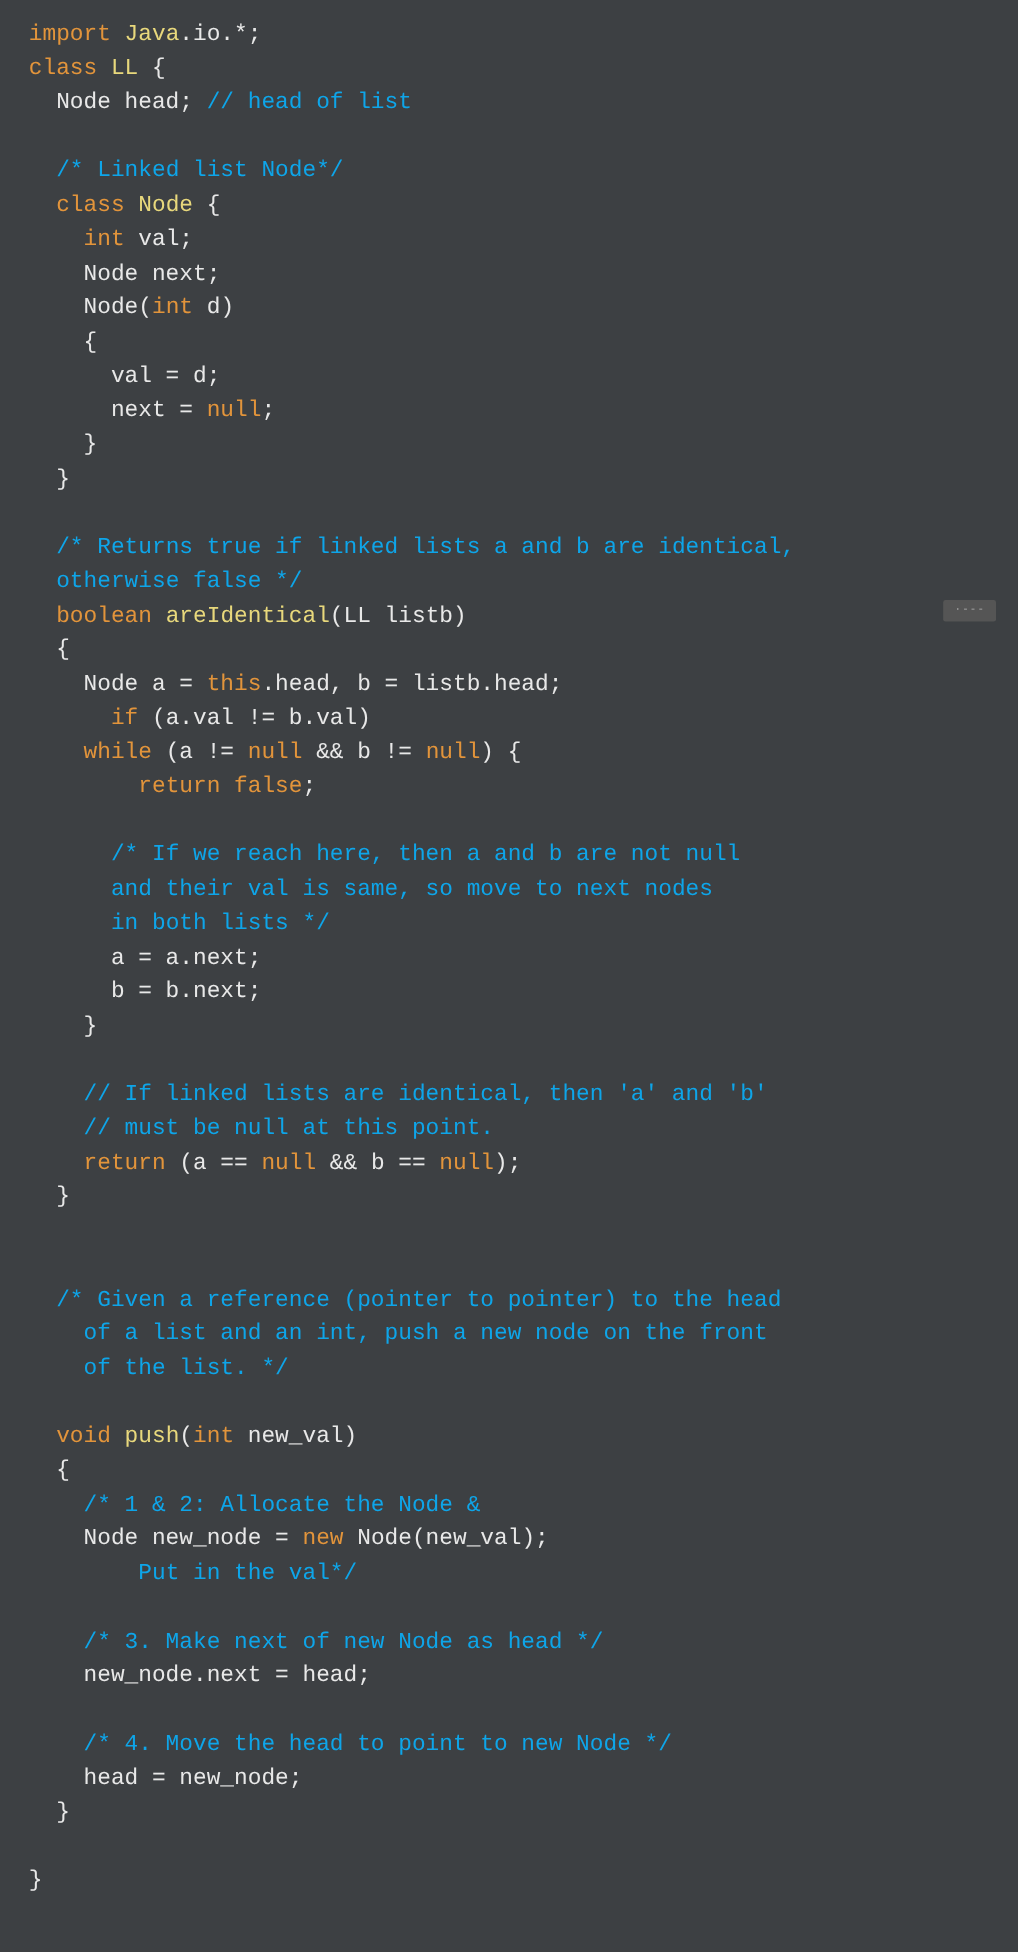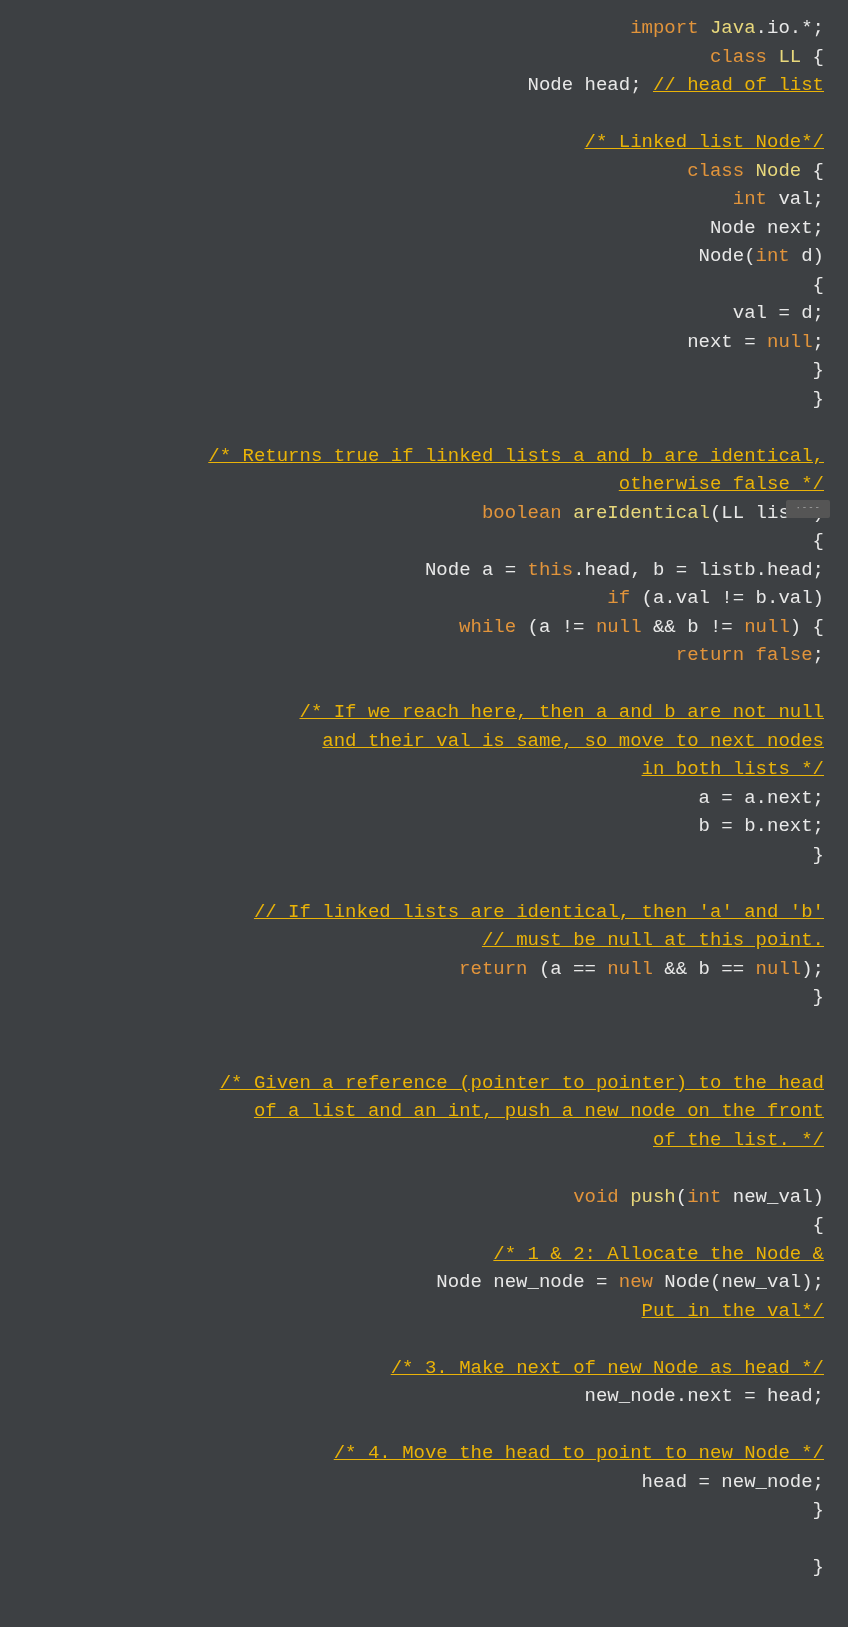--- a/index.html
+++ b/index.html
@@ -5,24 +5,24 @@
   * { margin: 0; padding: 0; box-sizing: border-box; }
   body {
     background: #3d4043;
     font-family: Consolas, Monaco, 'Courier New', monospace;
     font-size: 19px;
     line-height: 1.5;
     padding: 14px 24px;
     width: 848px;
     color: #e8e8e8;
   }
-  .code-line { white-space: pre; text-align: right; }
+  .code-line { white-space: pre; }
   .kw { color: #e2943b; }       
   .type { color: #e8d87c; }     
-  .comment { color: #eab308; text-decoration: underline; }
+  .comment { color: #0ea5e9; }
   .plain { color: #e8e8e8; }
   .minimap {
     position: absolute;
     right: 18px;
     top: 500px;
     background: #555;
     color: #aaa;
     font-size: 9px;
     padding: 2px 9px;
     border-radius: 2px;

